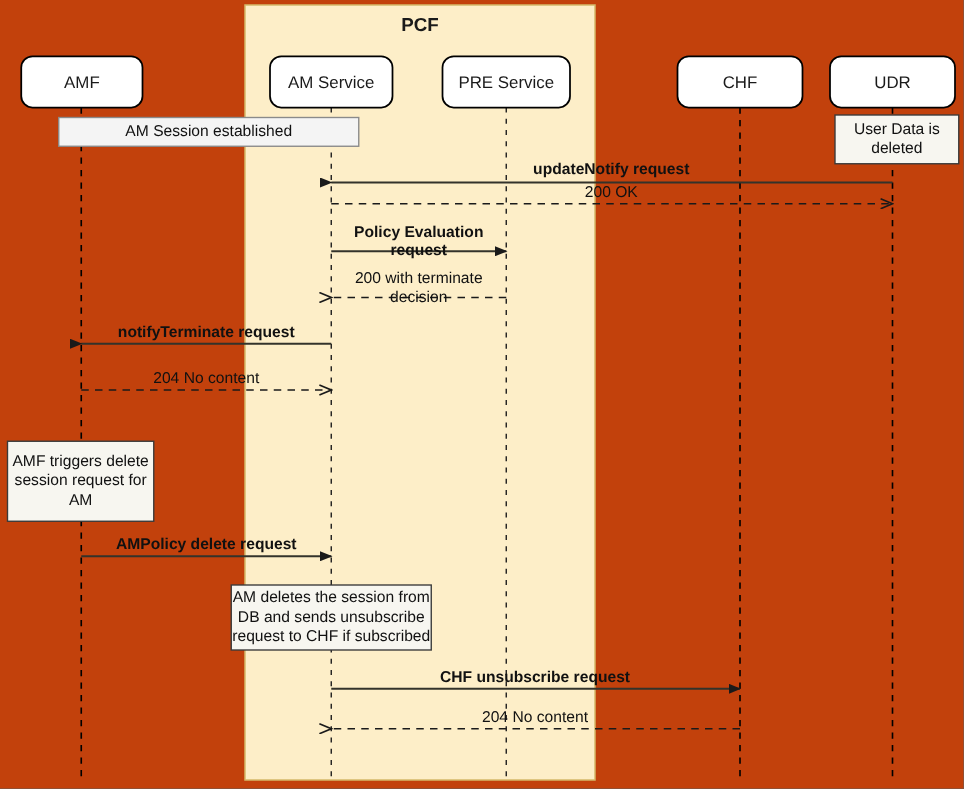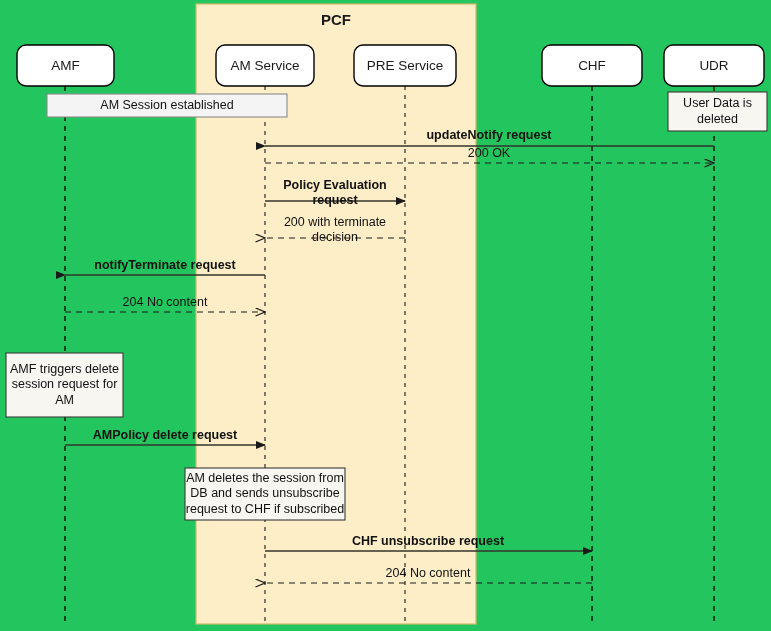--- a/index.html
+++ b/index.html
@@ -4,21 +4,21 @@
 <style>
   html, body {
     margin: 0;
     padding: 0;
     background: #4d6872;
   }
   #diagram-root {
     position: relative;
     width: 771px;
     height: 631px;
-    background: #22c55e;
+    background: #c2410c;
     font-family: "Liberation Sans", "DejaVu Sans", sans-serif;
     overflow: hidden;
   }
   #seq-svg {
     position: absolute;
     top: 0;
     left: 0;
     width: 771px;
     height: 631px;
   }

